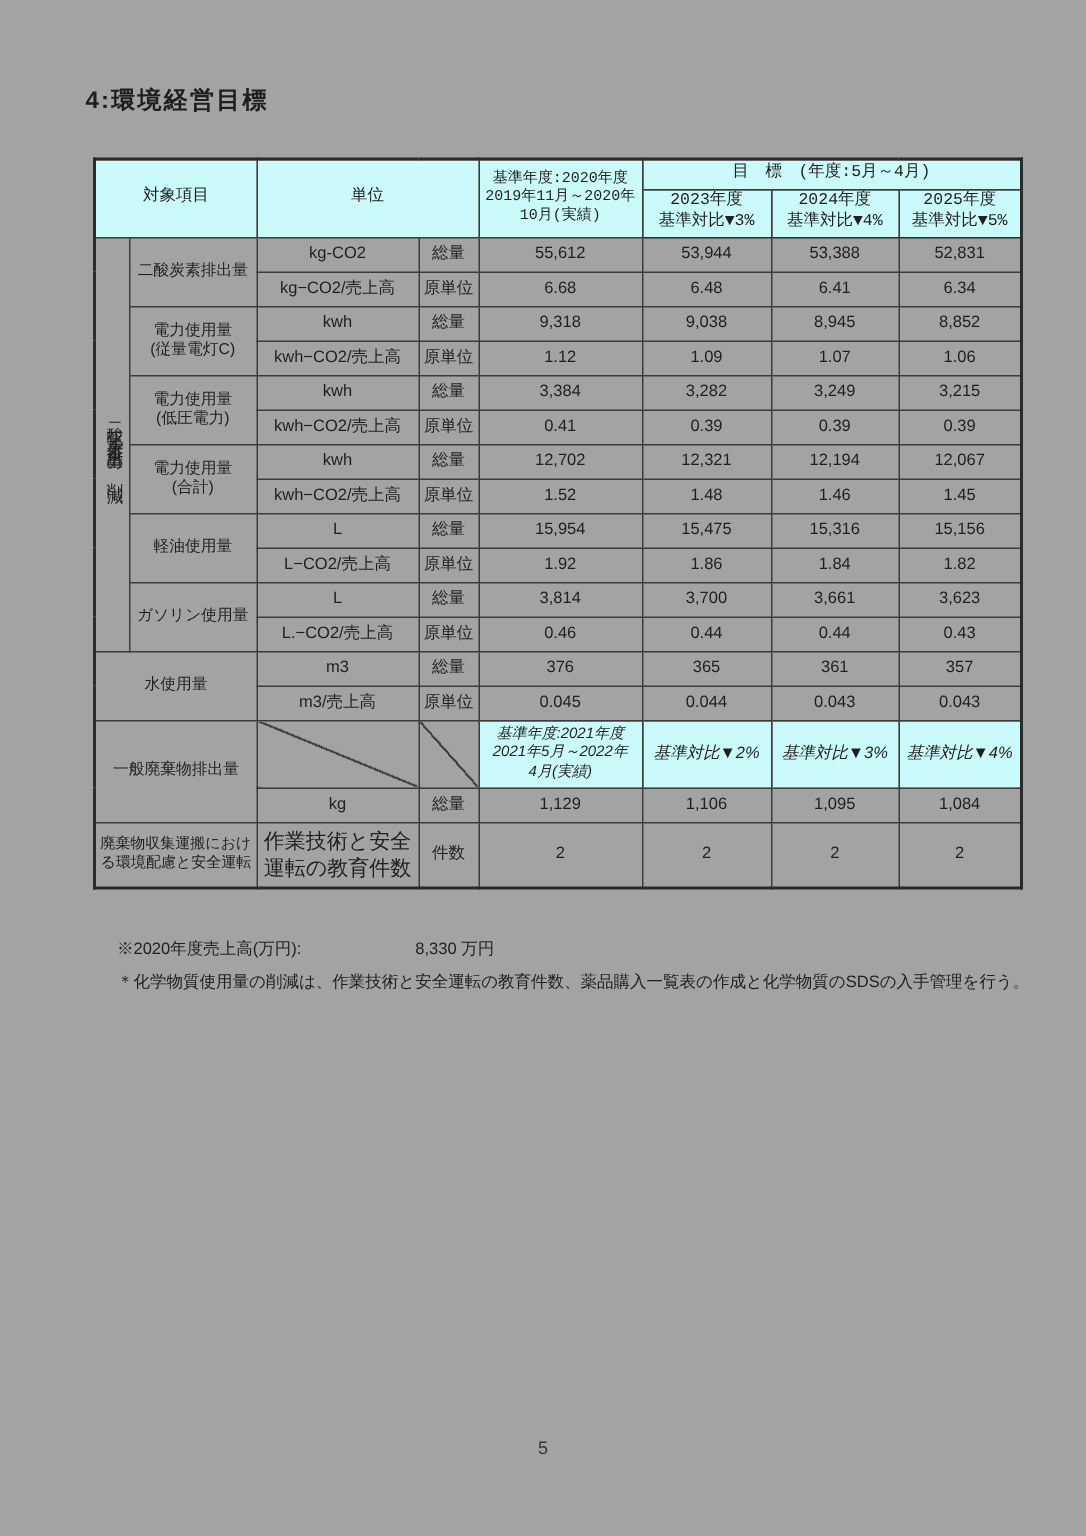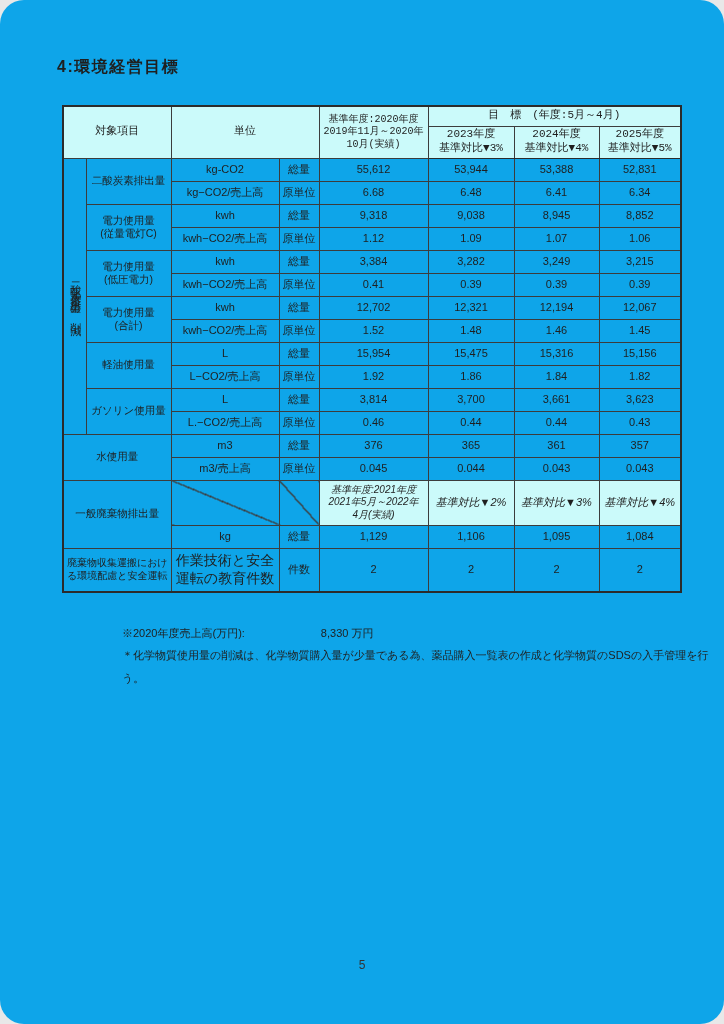--- a/index.html
+++ b/index.html
@@ -1,19 +1,19 @@
 <!DOCTYPE html>
 <html><head>
 <meta charset="utf-8">
 <style>
   * { margin:0; padding:0; box-sizing:border-box; }
   body { background:#e8e8e8; font-family:"Liberation Sans", sans-serif; }
   .page {
     position:relative; width:724px; height:1024px; margin:0 auto;
-    background:#0ea5e9; color:#1f1f1f; overflow:hidden;border-radius:24px;
+    background:#a3a3a3; color:#1f1f1f; overflow:hidden;
   }
   .doc-title {
     position:absolute; left:57px; top:57px;
     font-size:16px; font-weight:bold; letter-spacing:1.5px;
   }
   .table-wrap { position:absolute; left:62px; top:105px; }
   table.goal-table {
     border-collapse:collapse; table-layout:fixed; width:618px;
     font-size:11px; color:#1f1f1f;
   }
@@ -36,21 +36,21 @@
   .item-left { font-size:10px; text-align:left; padding-left:4px; line-height:1.35; }
   .unit-left { font-size:14px; text-align:left; padding-left:4px; line-height:1.35; }
   .diag {
     background:linear-gradient(to right top,
       transparent calc(50% - 0.7px), #3c3c3c calc(50% - 0.7px),
       #3c3c3c calc(50% + 0.7px), transparent calc(50% + 0.7px));
   }
   .cyan { background:#cbfafa;font-style:italic; }
   .cyan.base { font-size:10px; }
   .notes { position:absolute; left:78px; top:599px; font-size:11px; line-height:22.5px; }
-  .note-row { white-space:pre-line;margin-left:44px; }
+  .note-row { white-space:pre-line; }
   .sales-value { margin-left:76px; }
   .page-num {
     position:absolute; left:0; right:0; top:958px;
     text-align:center; font-size:12px; color:#333;
   }
 </style>
 </head>
 <body>
 
 <div class="page">
@@ -247,18 +247,18 @@
         <td class="num">2</td>
       </tr>
     </tbody>
       </table>
   </div>
 
   <div class="notes">
     <div class="note-row">
       <span>※2020年度売上高(万円):</span><span class="sales-value">8,330 万円</span>
     </div>
-    <div class="note-row">＊化学物質使用量の削減は、化学物質購入量が少量である為、薬品購入一覧表の作成と化学物質のSDSの入手管理を行う。</div>
+    <div class="note-row">＊化学物質使用量の削減は、作業技術と安全運転の教育件数、薬品購入一覧表の作成と化学物質のSDSの入手管理を行う。</div>
   </div>
 
   <div class="page-num">5</div>
 
 </div>
 
 </body></html>

